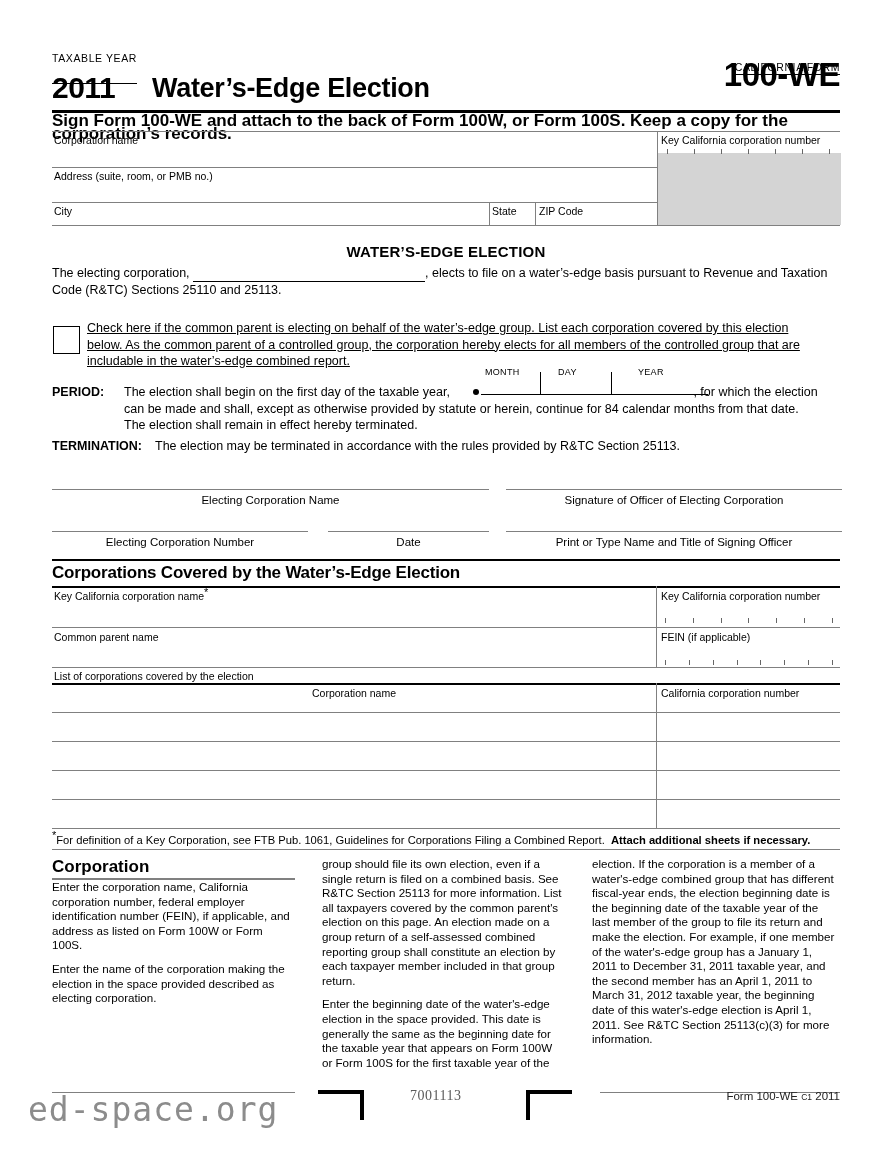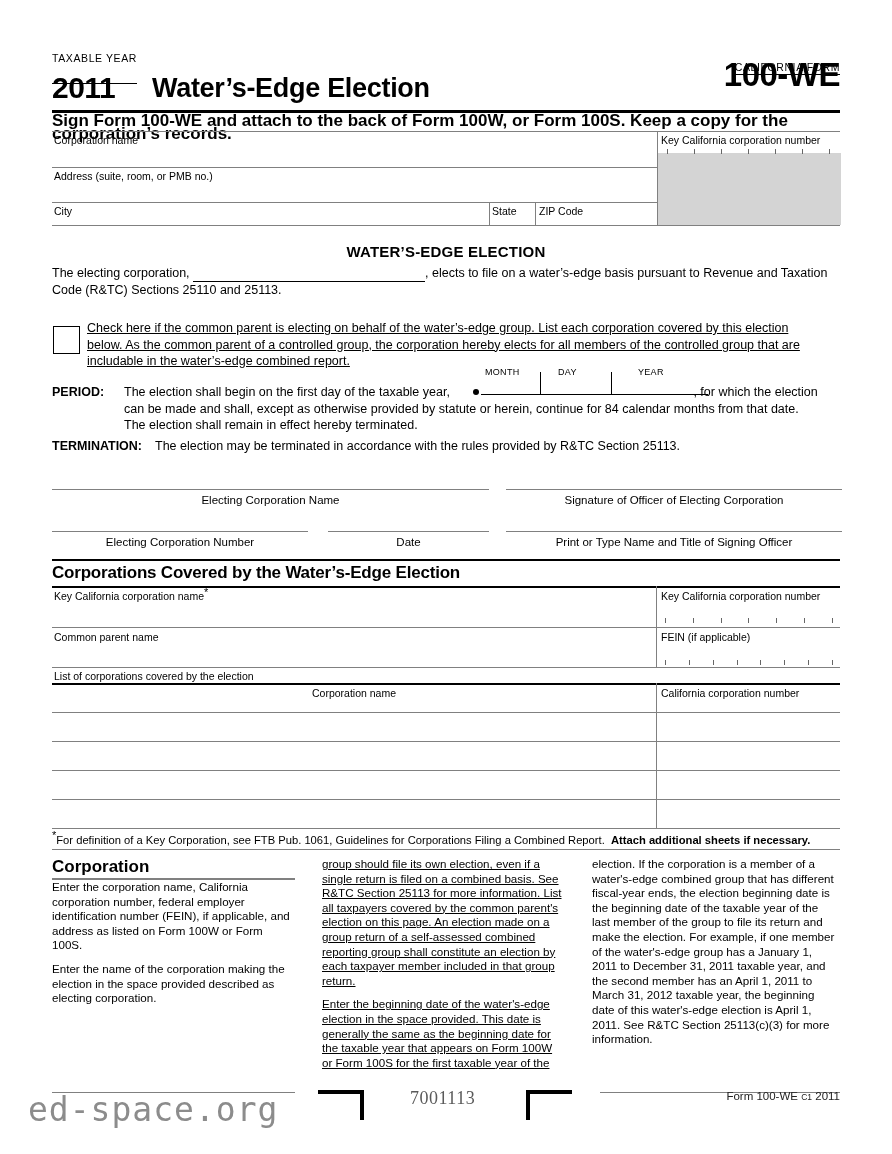--- a/index.html
+++ b/index.html
@@ -273,21 +273,21 @@
   }
   .ftr-bracket-l {
     position: absolute;
     width: 42px; height: 26px;
     border-top: 4px solid #000;
     border-left: 4px solid #000;
   }
   .ftr-barcode {
     position: absolute;
     font-family: "Liberation Serif", serif;
-    font-size: 18px;
+    font-size: 14px;
     color: #5a5a5a;
     letter-spacing: 0.5px;
   }
   .ftr-formid {
     position: absolute;
     font-size: 11.5px;
     color: #222;
   }
   .ftr-formid .small { font-size: 8.5px; }
   .watermark {
@@ -441,21 +441,21 @@
   <div class="tbl-rule-thick" style="left:52px; top:849px; width:788px; height:1px; background:#808080;"></div>
 
   <div class="instr-title">Corporation</div>
   <div class="instr-underline"></div>
 
   <div class="instr-col c1" style="left:52px;">
     <p>Enter the corporation name, California corporation number, federal employer identification number (FEIN), if applicable, and address as listed on Form 100W or Form 100S.</p>
     <p>Enter the name of the corporation making the election in the space provided described as electing corporation.</p>
   </div>
 
-  <div class="instr-col c2" style="left:322px;text-decoration:underline;">
+  <div class="instr-col c2" style="left:322px;">
     <p>group should file its own election, even if a single return is filed on a combined basis. See R&amp;TC Section 25113 for more information. List all taxpayers covered by the common parent's election on this page. An election made on a group return of a self-assessed combined reporting group shall constitute an election by each taxpayer member included in that group return.</p>
     <p>Enter the beginning date of the water's-edge election in the space provided. This date is generally the same as the beginning date for the taxable year that appears on Form 100W or Form 100S for the first taxable year of the</p>
   </div>
 
   <div class="instr-col c3" style="left:592px;">
     <p>election. If the corporation is a member of a water's-edge combined group that has different fiscal-year ends, the election beginning date is the beginning date of the taxable year of the last member of the group to file its return and make the election. For example, if one member of the water's-edge group has a January 1, 2011 to December 31, 2011 taxable year, and the second member has an April 1, 2011 to March 31, 2012 taxable year, the beginning date of this water's-edge election is April 1, 2011. See R&amp;TC Section 25113(c)(3) for more information.</p>
   </div>
 
   <div class="ftr-rule" style="left:52px; top:1092px; width:243px;"></div>
   <div class="ftr-bracket-r" style="left:318px; top:1090px;"></div>

